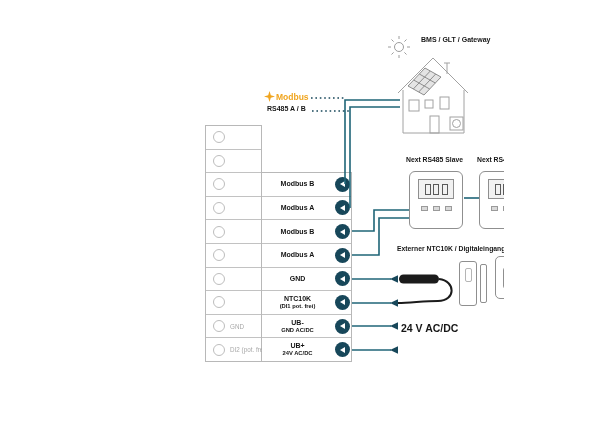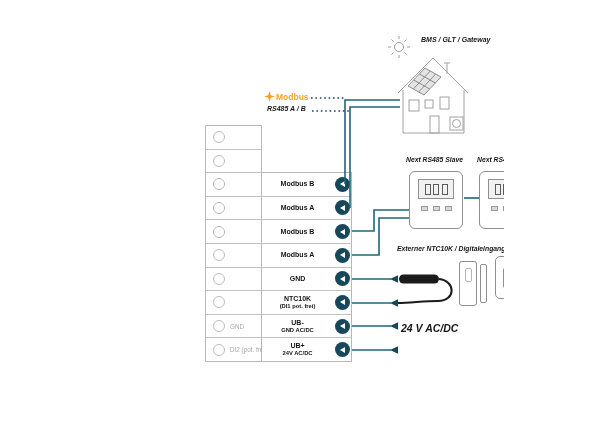--- a/index.html
+++ b/index.html
@@ -38,21 +38,21 @@
   
   .contact-body { left:459px; top:261px; width:18px; height:45px; border:1.4px solid #8f8f8f; border-radius:3px; background:#fff;
                   display:flex; justify-content:center; }
   .contact-slot { margin-top:6px; width:7px; height:14px; border:1px solid #b5b5b5; border-radius:2px; }
   .contact-bar { left:480px; top:264px; width:7px; height:39px; border:1.3px solid #8f8f8f; border-radius:2px; background:#fff; }
   .wall-plate { left:495px; top:256px; width:31px; height:43px; border:1.4px solid #8f8f8f; border-radius:5px; background:#fff;
                 display:flex; align-items:center; justify-content:center; }
   .wall-inner { width:16px; height:22px; border:1.3px solid #8f8f8f; border-radius:3px; }
 
   
-  .label { position:absolute; font-weight:bold; color:#161616; white-space:nowrap;font-style:italic; }
+  .label { position:absolute; font-weight:bold; color:#161616; white-space:nowrap; }
   .bms { left:421px; top:36px; font-size:7px; }
   .rs485 { left:267px; top:105px; font-size:7px; }
   .slave1 { left:406px; top:156px; font-size:6.8px; }
   .slave2 { left:477px; top:156px; font-size:6.8px; }
   .external { left:397px; top:245px; font-size:6.8px; }
   .power { left:401px; top:322px; font-size:10.5px; }
   .modbus-logo { position:absolute; left:264px; top:91px; display:flex; align-items:center; gap:1px; }
   .modbus-text { font-size:8.5px; font-weight:bold; color:#f0a51f; }
 </style>
 </head>

